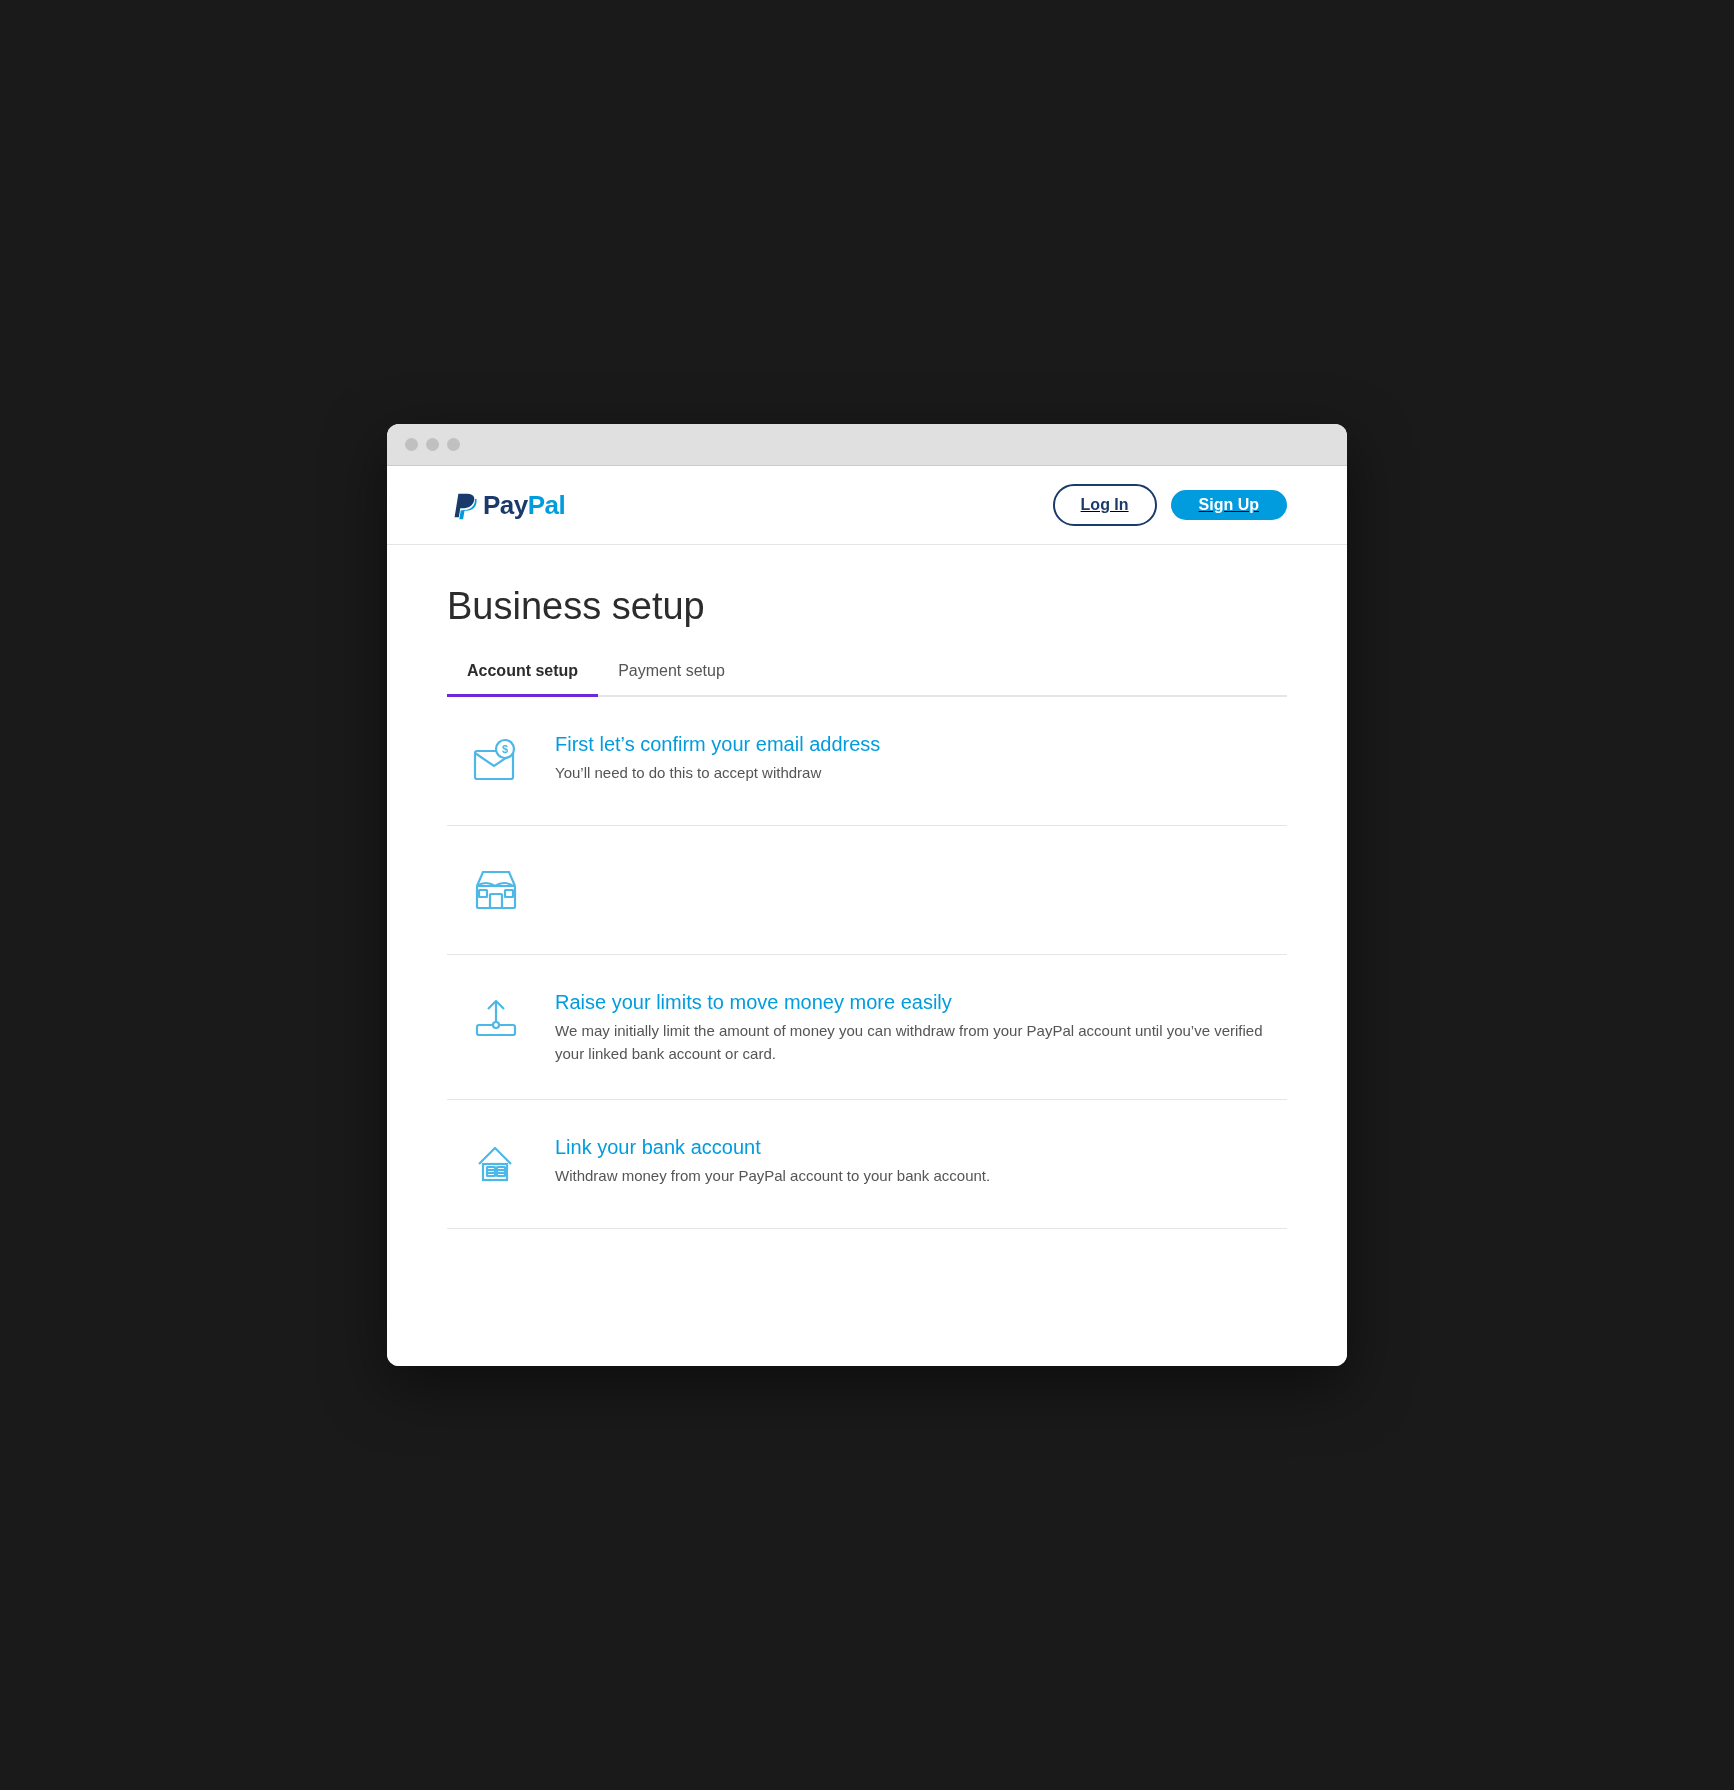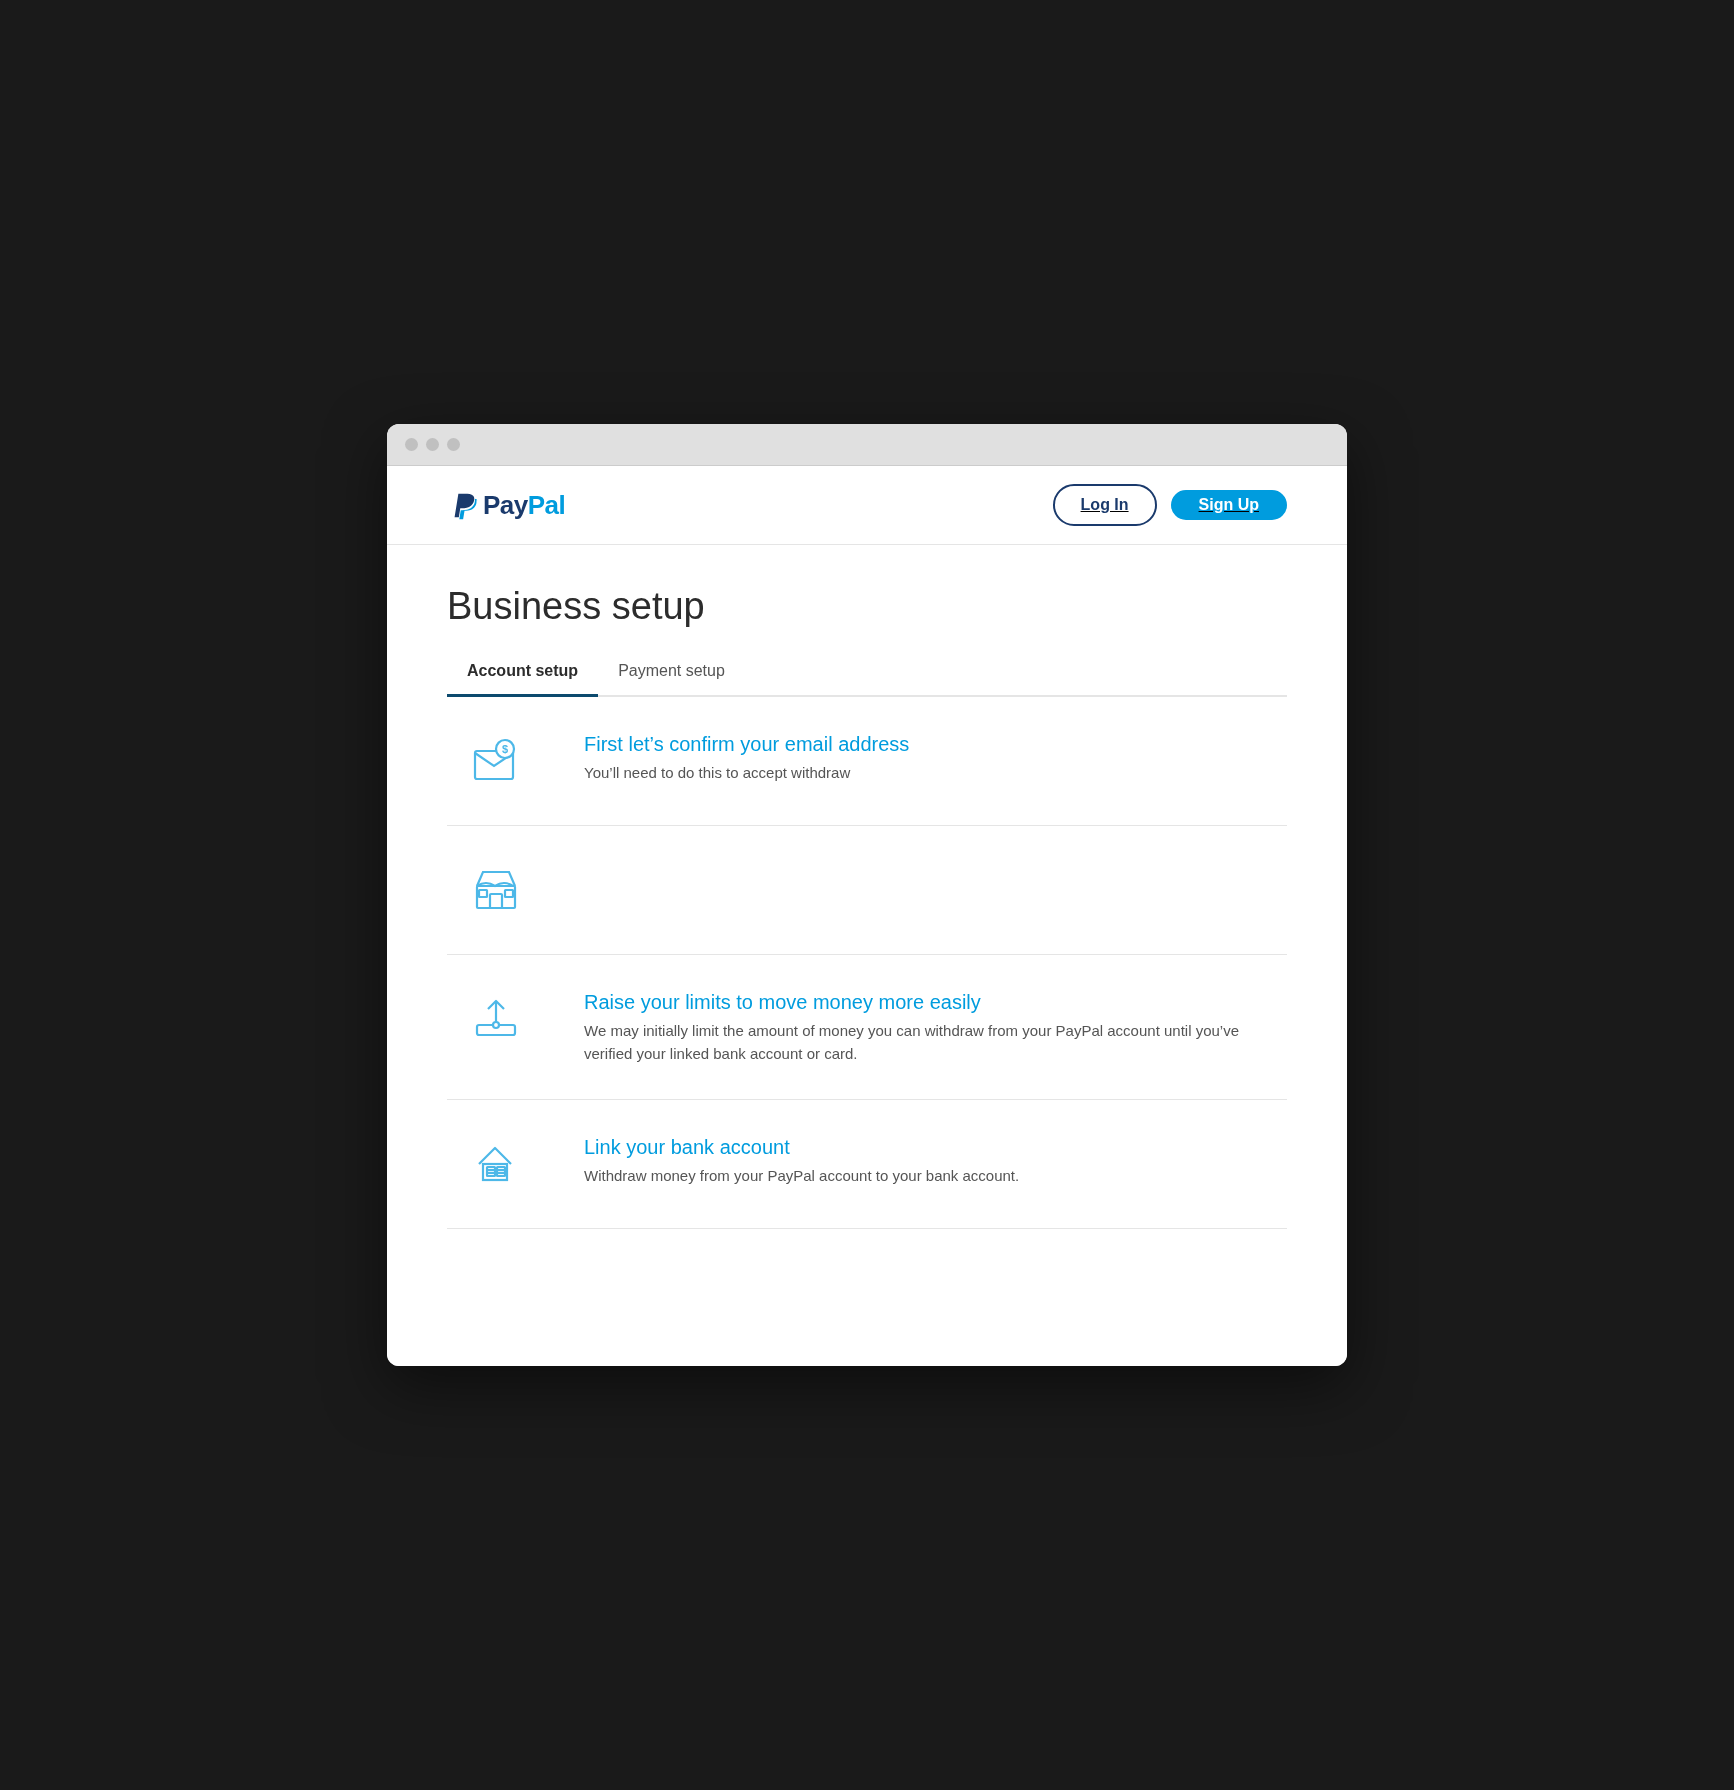--- a/index.html
+++ b/index.html
@@ -133,21 +133,21 @@
       color: #555;
       font-weight: 400;
       border-bottom: 3px solid transparent;
       margin-bottom: -2px;
       position: relative;
     }
 
     .tab.active {
       color: #2c2c2c;
       font-weight: 700;
-      border-bottom: 3px solid #0c4a6e;
+      border-bottom: 3px solid #6d28d9;
       text-align: right;
     }
 
     
     .setup-list {
       margin-top: 0;
     }
 
     .setup-item {
       display: flex;
@@ -172,21 +172,20 @@
       color: #4db8e8;
     }
 
     .setup-icon svg {
       width: 56px;
       height: 56px;
     }
 
     .setup-text {
       padding-top: 2px;
-      margin-left: 29px;
     }
 
     .setup-title {
       font-size: 20px;
       color: #009cde;
       font-weight: 500;
       margin-bottom: 6px;
       text-decoration: none;
     }
 

